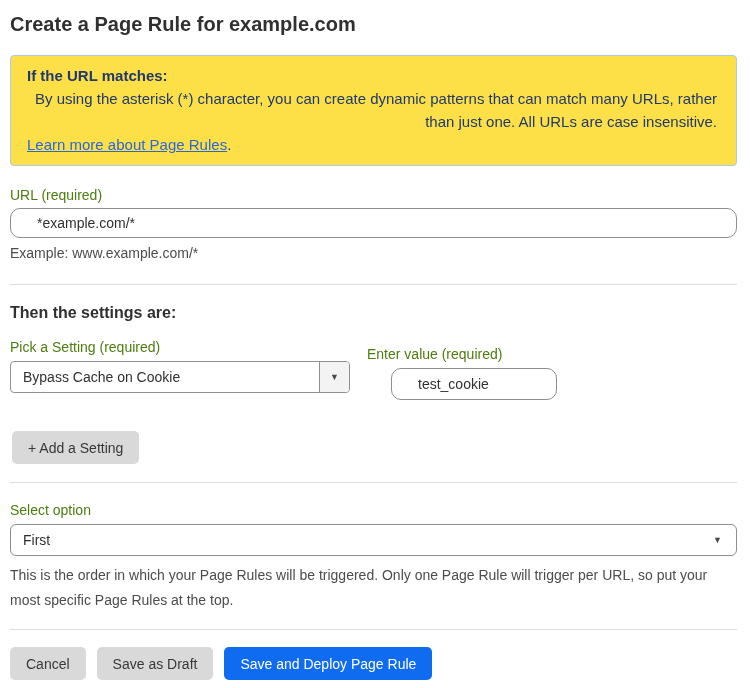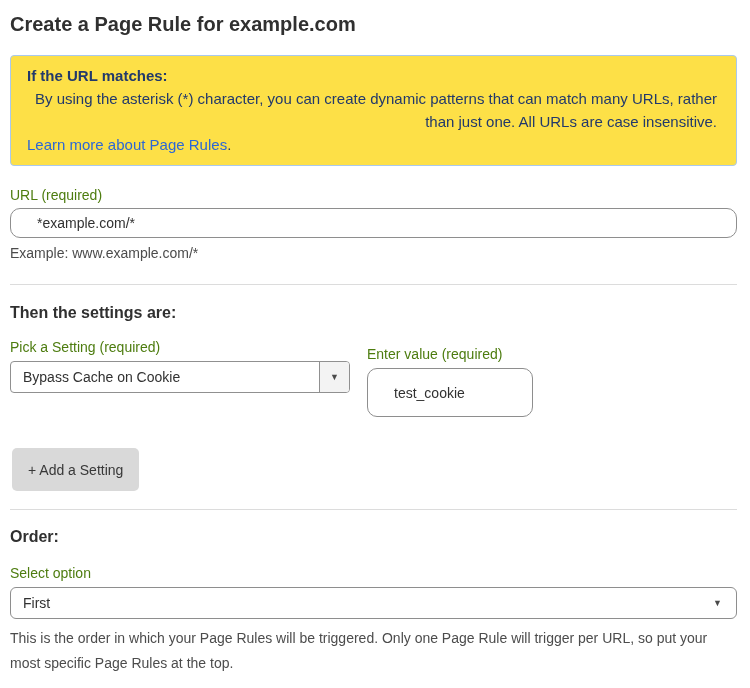--- a/index.html
+++ b/index.html
@@ -25,20 +25,21 @@
     border-radius: 4px;
     padding: 8px 16px 9px;
     font-size: 15px;
     line-height: 23px;
     color: #22396b;
   }
   .notice .notice-heading { font-weight: 700; }
   .notice .notice-body { max-width: 690px; text-align: right; }
   .notice a.notice-link {
     color: #2c67d6;
+    text-decoration: underline;
     cursor: pointer;
     margin-top: 43px;
   }
 
   .field-label {
     display: block;
     font-size: 14px;
     color: #4d7c0f;
   }
 
@@ -102,29 +103,29 @@
     height: 100%;
     border-left: 1px solid #909090;
     background: #f3f3f3;
     border-radius: 0 3px 3px 0;
     display: flex;
     align-items: center;
     justify-content: center;
   }
   .arrow-glyph { font-size: 9px; color: #4a4a4a; line-height: 1; }
 
-  .value-input { width: 166px; height: 49px; }
+  .value-input { width: 166px; height: 32px; margin-left: 24px; }
 
   .btn {
     display: inline-block;
     border: none;
     border-radius: 5px;
     font-family: "Liberation Sans", sans-serif;
     font-size: 14px;
-    height: 43px;
+    height: 33px;
     padding: 0 16px;
     cursor: pointer;
     white-space: nowrap;
   }
   .btn-gray { background: #d9d9d9; color: #383838; }
   .btn-blue { background: #0f6bf0; color: #ffffff; }
 
   .add-setting-btn { margin-top: 31px; margin-left: 2px; }
 
   .order-label { margin-top: 19px; }
@@ -184,21 +185,20 @@
     <div class="value-col">
       <label class="field-label">Enter value (required)</label>
       <input class="text-input value-input" type="text" value="test_cookie" style="">
     </div>
   </div>
 
   <button class="btn btn-gray add-setting-btn">+ Add a Setting</button>
 
   <hr class="divider divider-2">
 
-  <h2 class="section-heading order-heading">Order:</h2>
 
   <label class="field-label order-label">Select option</label>
   <div class="select-box order-select">
     <span class="select-text">First</span>
     <span class="arrow-glyph">▼</span>
   </div>
   <div class="order-help">This is the order in which your Page Rules will be triggered. Only one Page Rule will trigger per URL, so put your most specific Page Rules at the top.</div>
 
   <hr class="divider divider-3">
 

